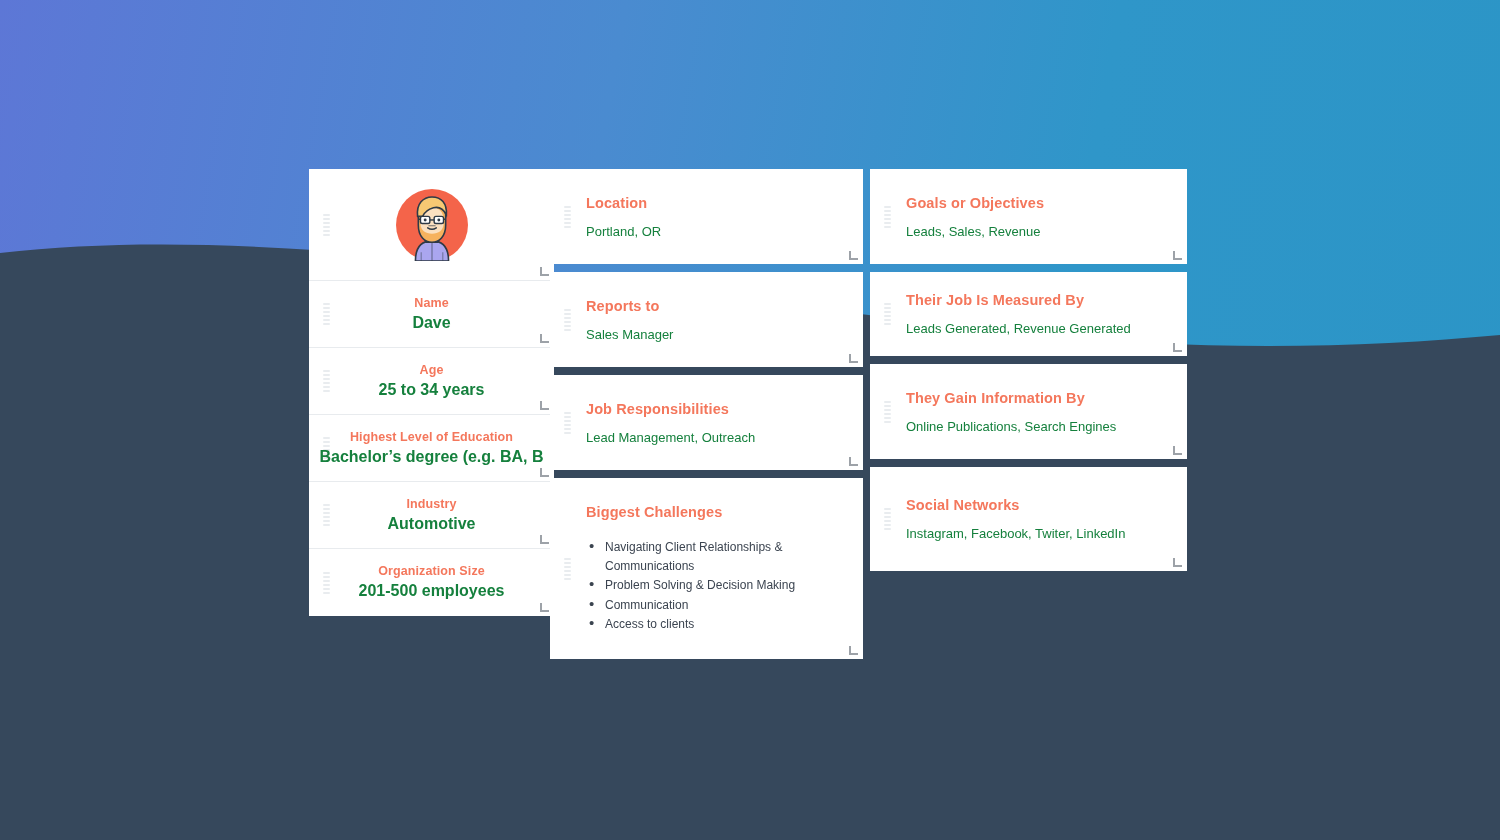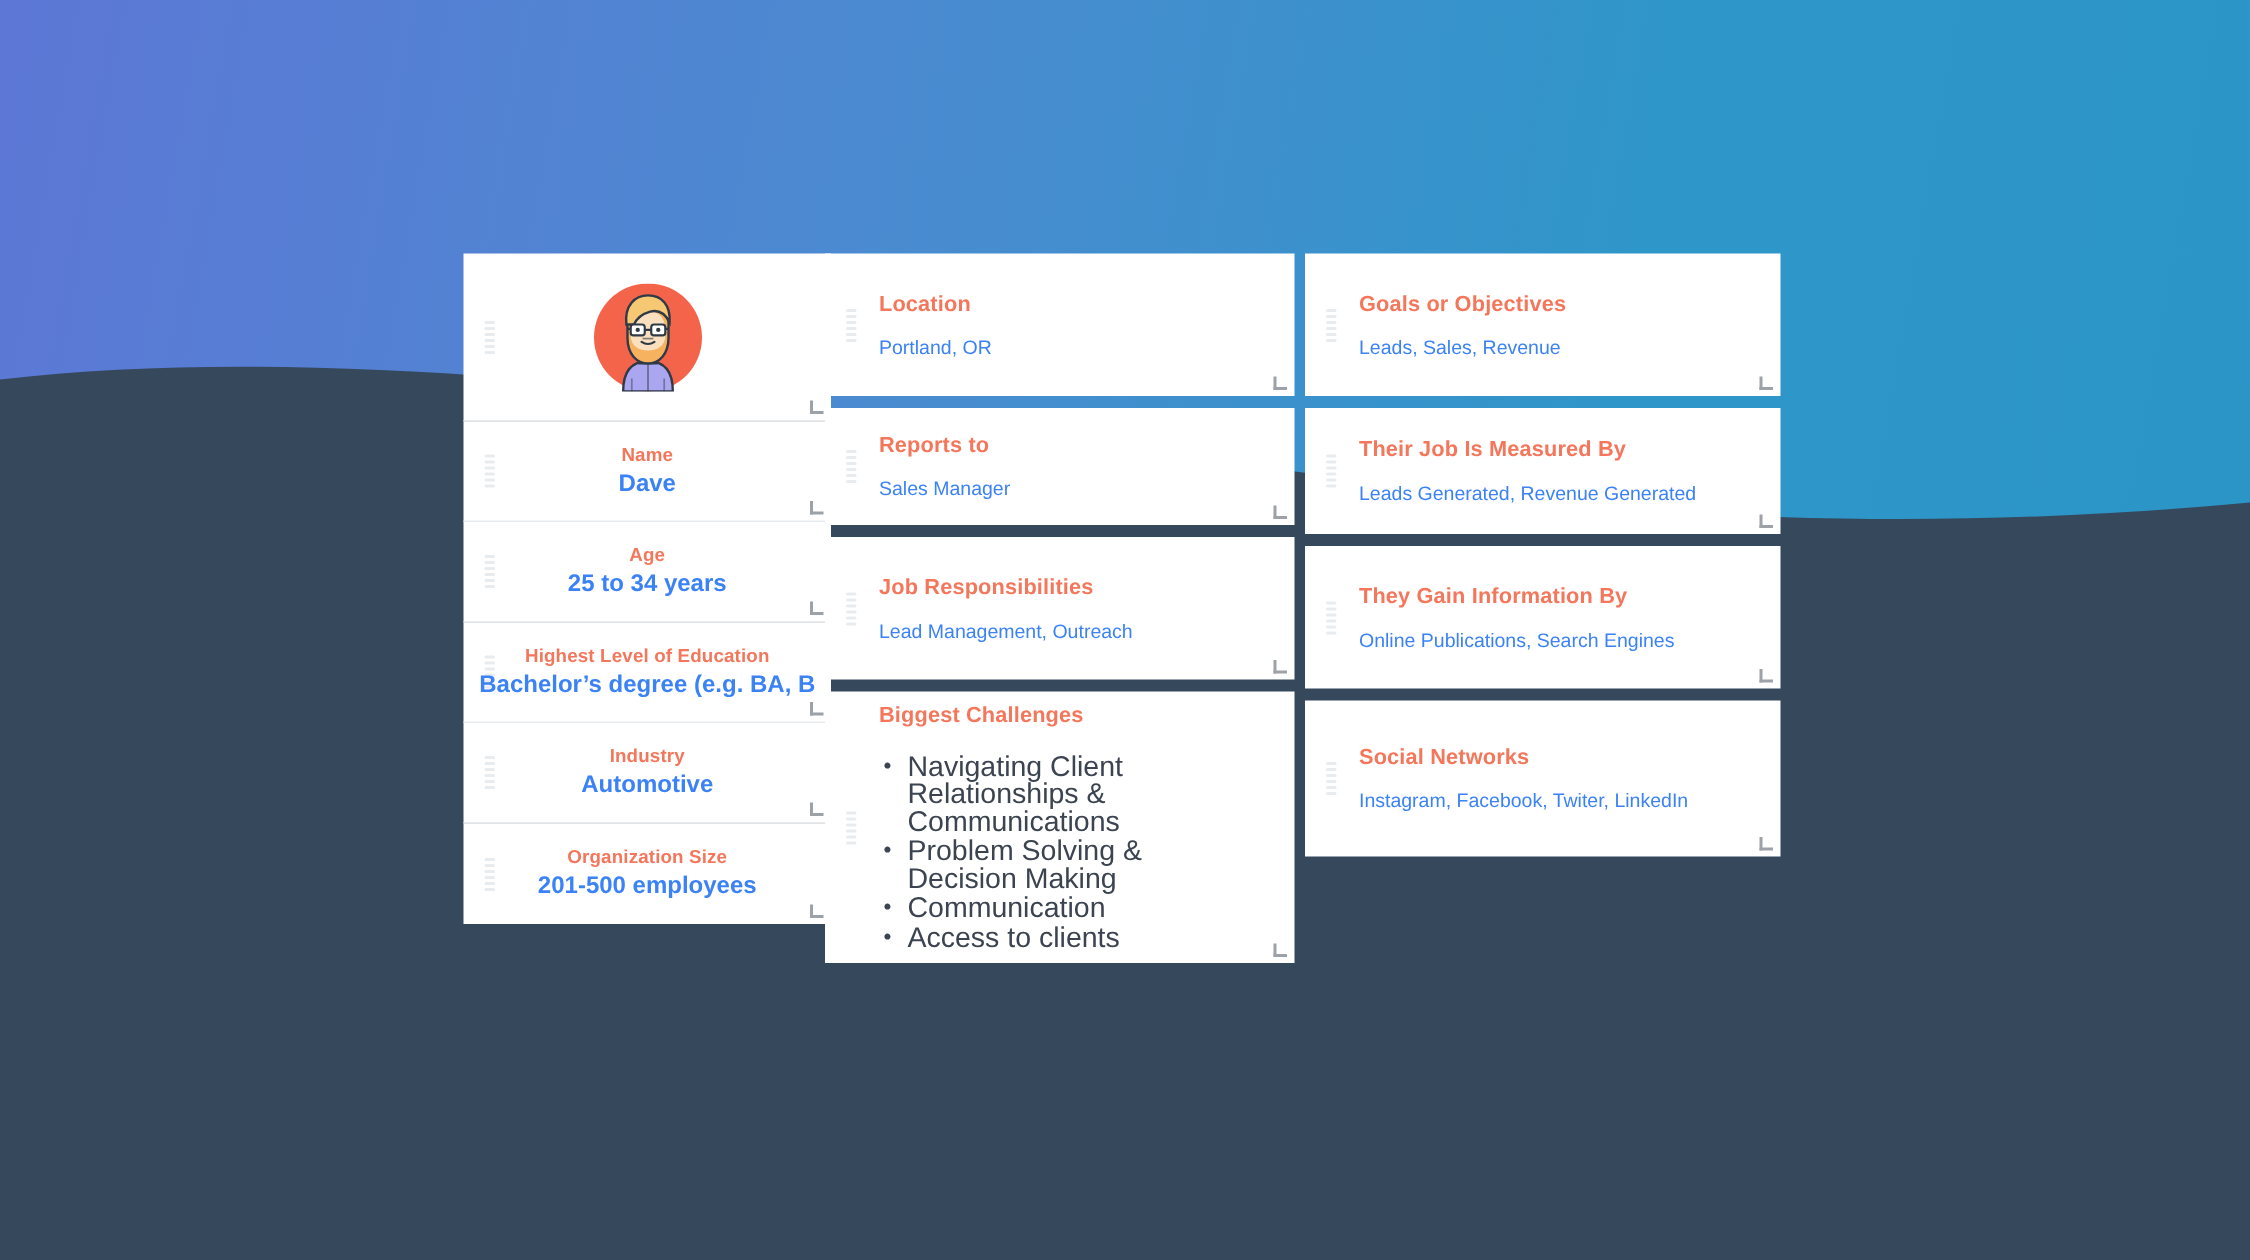--- a/index.html
+++ b/index.html
@@ -81,21 +81,21 @@
   }
 
   .card-body { position: relative; }
 
   .lbl {
     color: #f4775c;
     font-weight: bold;
     letter-spacing: .1px;
   }
   .val {
-    color: #3b82f6;
+    color: #15803d;
   }
 
   
   #col-left .card {
     border-bottom: 1px solid #e8ebee;
   }
   #col-left .card:last-child { border-bottom: none; }
   #col-left .card-body {
     text-align: center;
     padding: 0 26px;
@@ -120,39 +120,39 @@
   #col-mid .card-body, #col-right .card-body {
     padding: 0 0 0 36px;
   }
   #col-mid .lbl, #col-right .lbl { font-size: 14.5px; line-height: 20px; }
   #col-mid .val, #col-right .val { font-size: 13px; line-height: 18px; font-weight: normal; }
 
   .pad-block { display: flex; flex-direction: column; justify-content: center; height: 100%; }
   .pad-block .lbl { margin-bottom: 10px; }
 
   .h-location  { height: 95px; }
-  .h-reports   { height: 78px; }
+  .h-reports   { height: 95px; }
   .h-jobresp   { height: 95px; }
   .h-challenge { height: 181px; }
 
   .h-goals     { height: 95px; }
   .h-measured  { height: 84px; }
   .h-gain      { height: 95px; }
   .h-social    { height: 104px; }
   .h-needs     { height: 95px; }
 
   ul.bullets {
     list-style: none;
     margin: 0;
     padding: 0;
   }
   ul.bullets li {
     position: relative;
     padding-left: 19px;
-    font-size: 19px;
+    font-size: 12px;
     line-height: 18.5px;
     color: #3b4450;
     margin-bottom: 1px;
     max-width: 215px;
   }
   ul.bullets li::before {
     content: "\2022";
     position: absolute;
     left: 3px;
     top: -1px;

